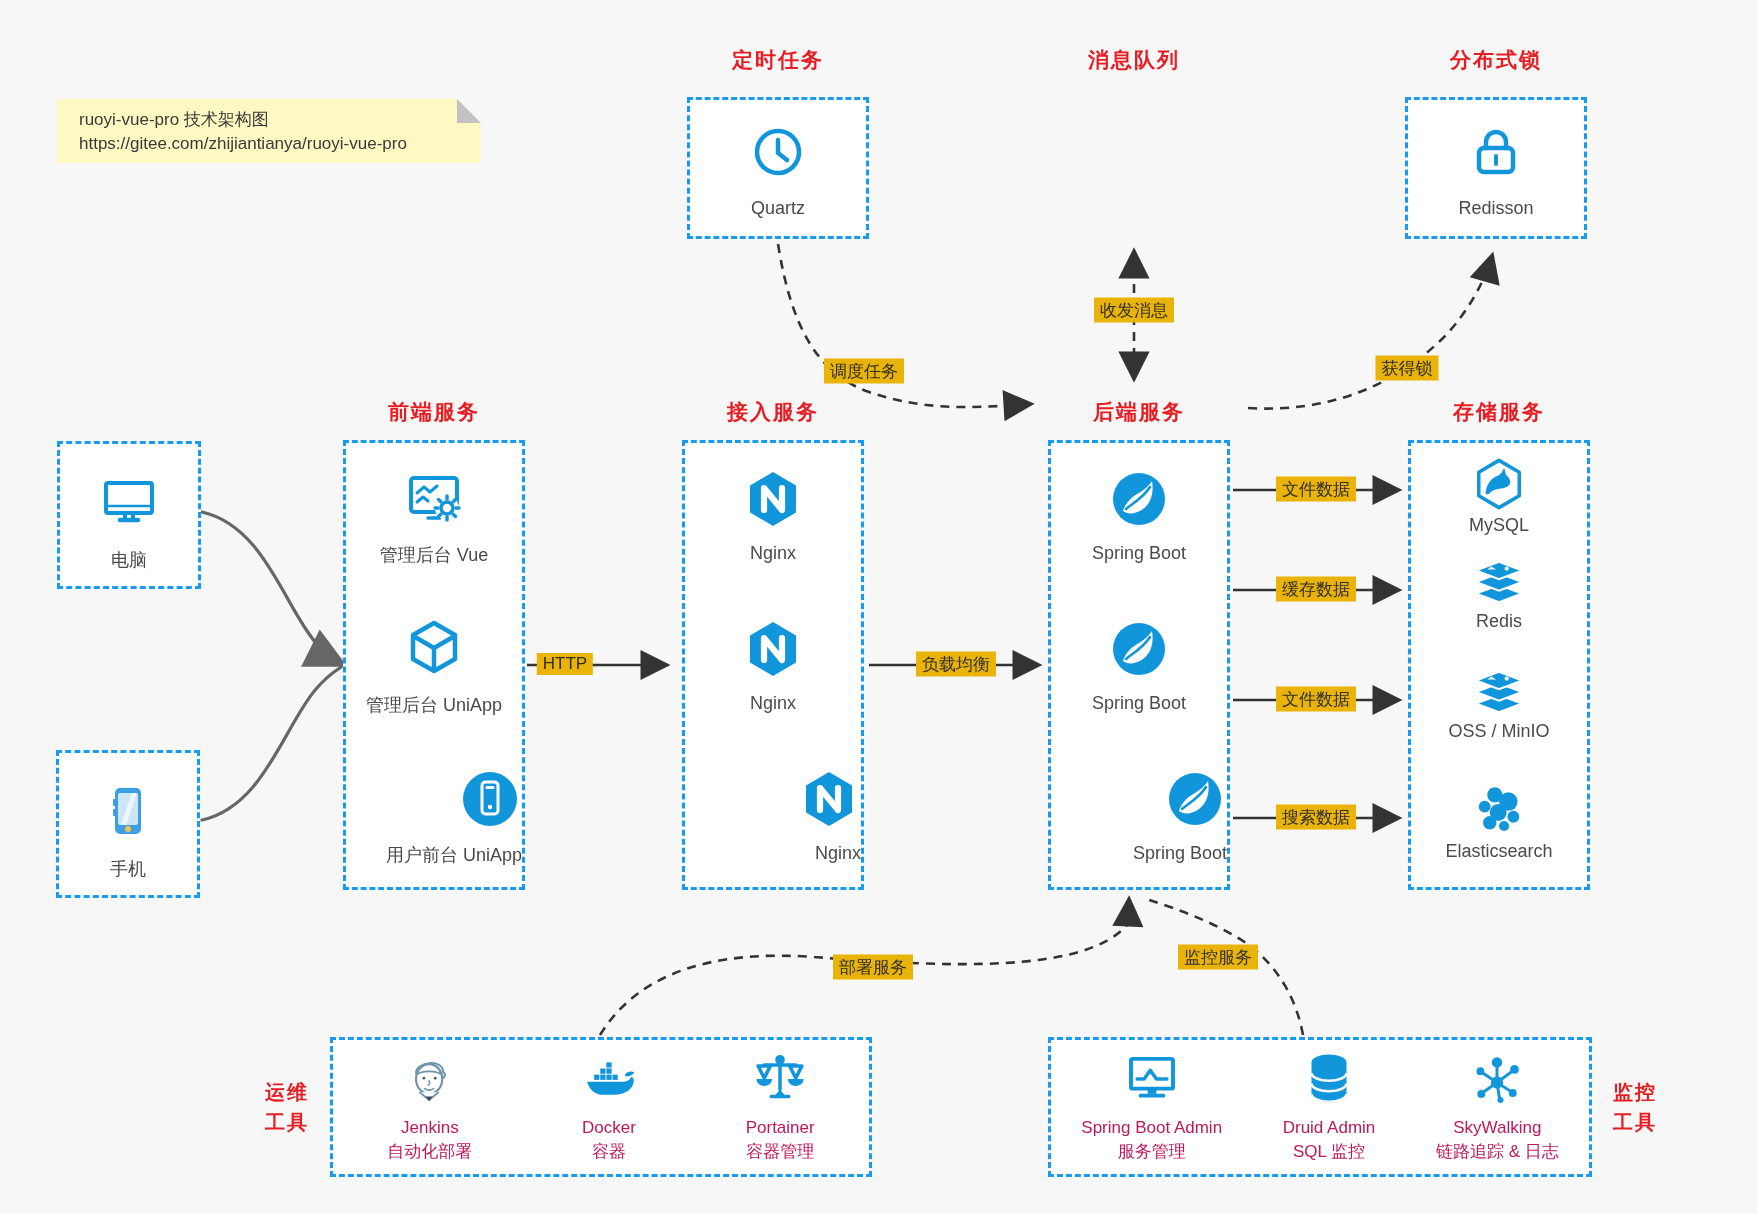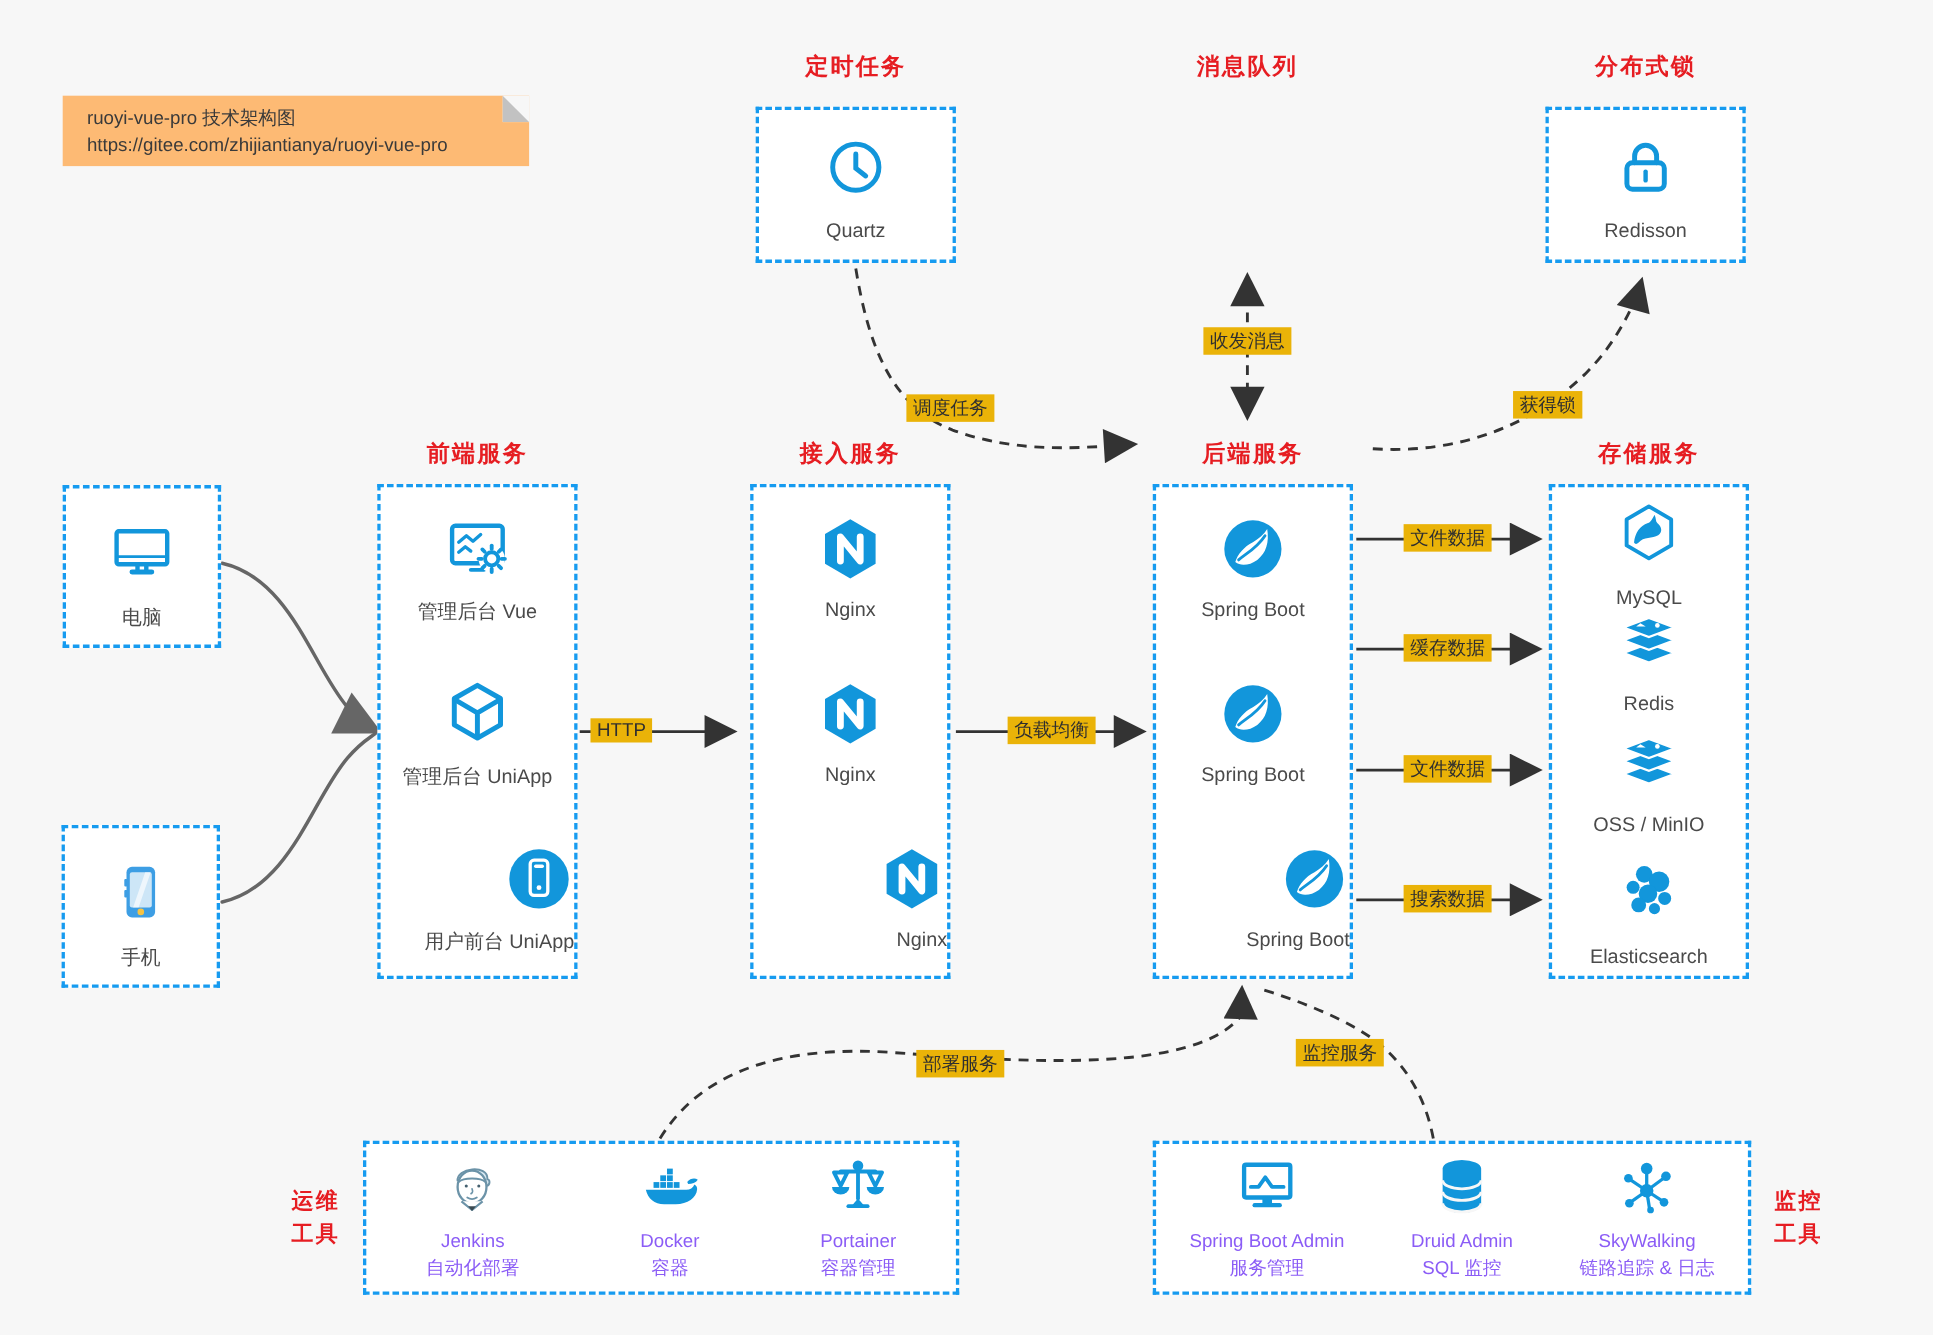--- a/index.html
+++ b/index.html
@@ -1,46 +1,46 @@
 <!DOCTYPE html>
 <html><head>
 <meta charset="utf-8">
 <style>
   html,body{margin:0;padding:0;background:#f7f7f7;}
   .canvas{position:relative;width:1757px;height:1214px;background:#f7f7f7;
     font-family:"Liberation Sans","DejaVu Sans",sans-serif;overflow:hidden;}
   svg.edges{position:absolute;left:0;top:0;z-index:2;pointer-events:none;}
 
   
-  .note{position:absolute;left:57px;top:87px;width:424px;height:64px;background:#fdba74;z-index:3;}
+  .note{position:absolute;left:57px;top:99px;width:424px;height:64px;background:#fef9c3;z-index:3;}
   .note .fold{position:absolute;top:0;right:0;width:0;height:0;
     border-left:24px solid #c2c2c2;border-top:24px solid #f7f7f7;}
   .note .txt{padding:9px 0 0 22px;font-size:17px;line-height:24px;color:#3a3a3a;}
 
   
   .g-box{position:absolute;box-sizing:border-box;background:#fff;border:3px dashed #169bf0;z-index:3;}
   .g-title{position:absolute;width:182px;text-align:center;font-size:21px;font-weight:bold;
     color:#e61d22;letter-spacing:2px;z-index:3;white-space:nowrap;}
   .side-title{position:absolute;width:70px;text-align:center;font-size:20px;font-weight:bold;
     color:#e61d22;line-height:30px;letter-spacing:2px;z-index:3;}
 
   
   .node{position:absolute;left:0;width:100%;display:flex;flex-direction:column;align-items:center;}
   .node .lbl{margin-top:8px;font-size:18px;color:#4a4a4a;white-space:nowrap;}
   .r1{top:24px;} .r2{top:174px;} .r3{top:324px;align-items:flex-end;}
   .s1{top:14px;} .s2{top:116px;} .s3{top:226px;} .s4{top:340px;}
-  .s1 .lbl,.s2 .lbl,.s3 .lbl,.s4 .lbl{margin-top:17px;}
+  .s1 .lbl,.s2 .lbl,.s3 .lbl,.s4 .lbl{margin-top:0;}
   .tg-node{position:absolute;top:20px;left:0;width:100%;display:flex;flex-direction:column;align-items:center;}
   .tg-node .lbl{margin-top:10px;font-size:18px;color:#4a4a4a;}
   .dev-node{position:absolute;top:26px;left:0;width:100%;display:flex;flex-direction:column;align-items:center;}
   .dev-node .lbl{margin-top:10px;font-size:18px;color:#4a4a4a;}
 
   .brow{position:absolute;left:0;top:0;width:100%;height:100%;display:flex;justify-content:space-around;}
   .b-node{display:flex;flex-direction:column;align-items:center;padding-top:11px;}
-  .b-node .lbl{margin-top:5px;font-size:17px;line-height:24px;color:#8b5cf6;text-align:center;white-space:nowrap;}
+  .b-node .lbl{margin-top:5px;font-size:17px;line-height:24px;color:#be185d;text-align:center;white-space:nowrap;}
 
   
   .elabel{position:absolute;transform:translate(-50%,-50%);background:#eab308;padding:1px 6px;
     font-size:17px;color:#2f2f2f;white-space:nowrap;z-index:4;}
 </style>
 </head>
 <body>
 
 <div class="canvas">
 

